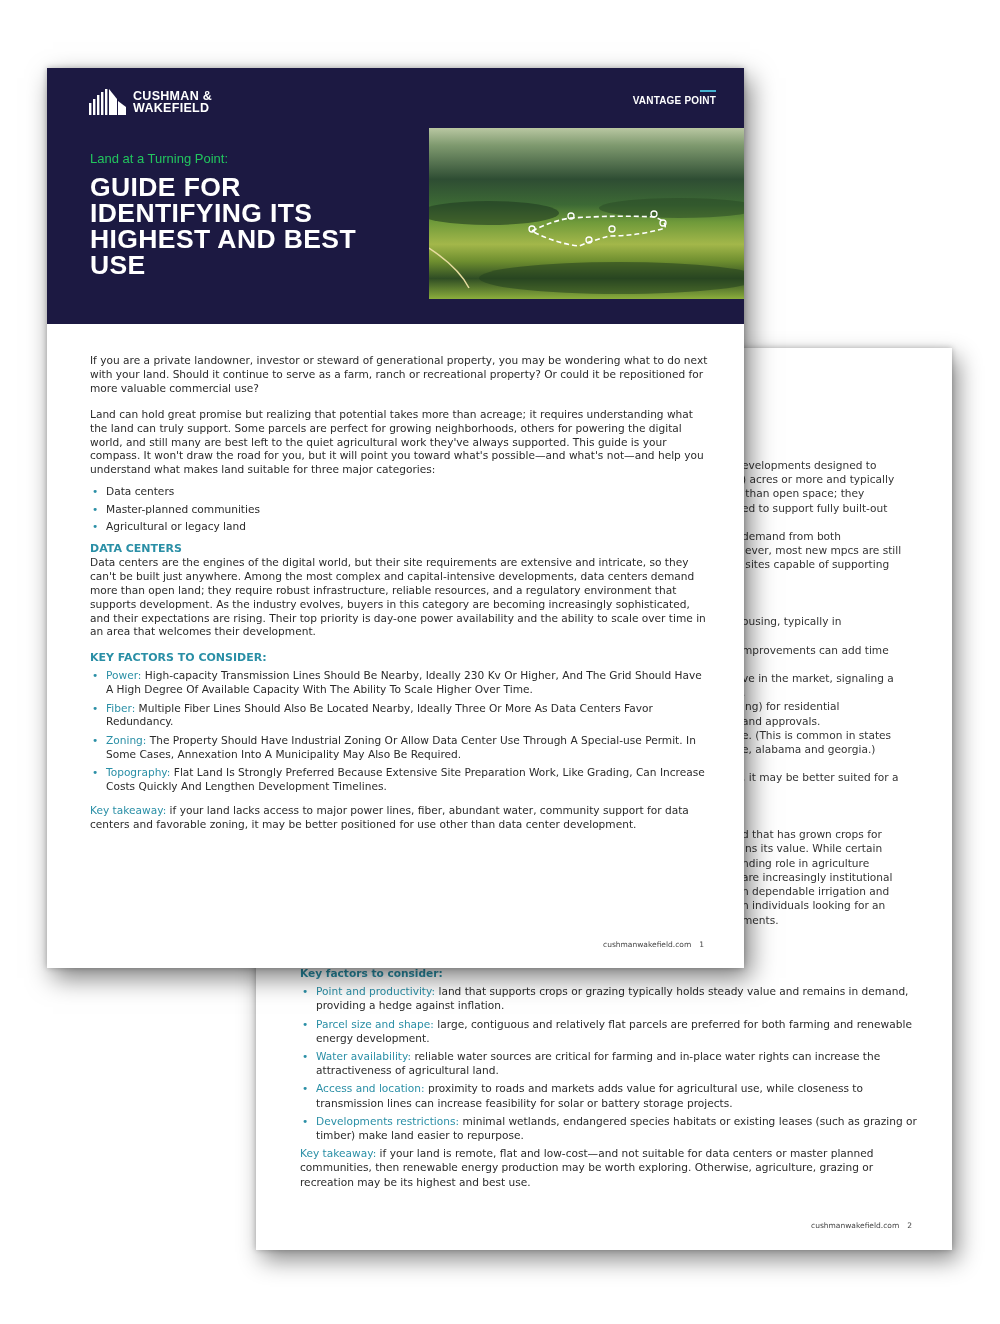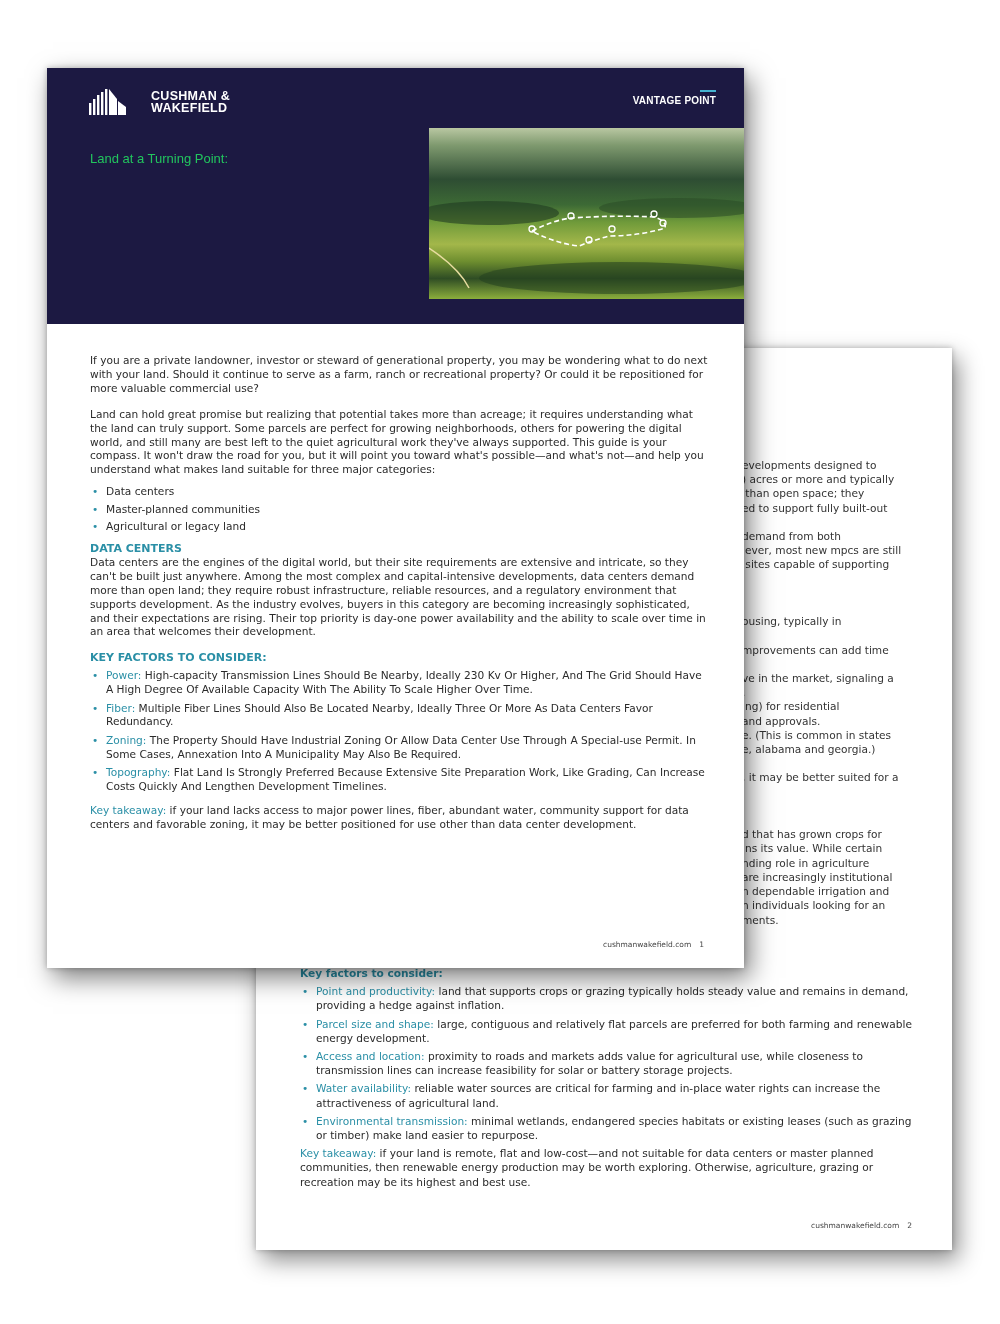--- a/index.html
+++ b/index.html
@@ -34,21 +34,21 @@
   }
   .page2 .footer .pg { margin-left: 8px; }
 
   
   .page1 {
     position: absolute; left: 47px; top: 68px; width: 697px; height: 900px;
     background: #fff;
     box-shadow: 6px 10px 24px rgba(0,0,0,0.5), 0 0 6px rgba(0,0,0,0.25);
   }
   .hero { position: absolute; left: 0; top: 0; width: 697px; height: 256px; background: #1c1942; }
-  .logo { position: absolute; left: 42px; top: 21px; display: flex; align-items: center; gap: 18px; }
+  .logo { position: absolute; left: 42px; top: 21px; display: flex; align-items: center; }
   .logo-mark { width: 38px; height: 26px; margin-right: 6px; }
   .logo-text { color: #fff; font-weight: bold; font-size: 12.5px; line-height: 12px; letter-spacing: 0.3px; }
   .vantage { position: absolute; right: 28px; top: 27px; color: #fff; font-weight: bold; font-size: 10px; letter-spacing: 0.2px; }
   .vantage-rule { position: absolute; right: 28px; top: 22px; width: 16px; height: 2px; background: #45b3d0; }
   .kicker { position: absolute; left: 43px; top: 83px; color: #22c55e; font-size: 13px; }
   .title { position: absolute; left: 43px; top: 106px; width: 320px; color: #fff; font-weight: bold; font-size: 26.5px; line-height: 26px; letter-spacing: 0.4px; }
   .photo {
     position: absolute; left: 382px; top: 60px; width: 315px; height: 171px; overflow: hidden;
     background: linear-gradient(180deg, #b9c7a2 0%, #7f9a6f 10%, #2e4d33 30%, #3d6a35 45%, #6f9a3a 55%, #a3b74a 68%, #6e8e2f 78%, #2f4d24 88%, #8cae3c 100%);
   }
@@ -104,23 +104,23 @@
 are increasingly institutional
 h dependable irrigation and
 h individuals looking for an
 ments.</div>
 
   <div class="body-lower">
     <div class="kf-head">Key factors to consider:</div>
     <ul>
       <li><span class="lbl">Point and productivity:</span><span> land that supports crops or grazing typically holds steady value and remains in demand, providing a hedge against inflation.</span></li>
       <li><span class="lbl">Parcel size and shape:</span><span> large, contiguous and relatively flat parcels are preferred for both farming and renewable energy development.</span></li>
+      <li><span class="lbl">Water availability:</span><span> reliable water sources are critical for farming and in-place water rights can increase the attractiveness of agricultural land.</span></li>
       <li><span class="lbl">Access and location:</span><span> proximity to roads and markets adds value for agricultural use, while closeness to transmission lines can increase feasibility for solar or battery storage projects.</span></li>
-      <li><span class="lbl">Water availability:</span><span> reliable water sources are critical for farming and in-place water rights can increase the attractiveness of agricultural land.</span></li>
-      <li><span class="lbl">Environmental transmission:</span><span> minimal wetlands, endangered species habitats or existing leases (such as grazing or timber) make land easier to repurpose.</span></li>
+      <li><span class="lbl">Developments restrictions:</span><span> minimal wetlands, endangered species habitats or existing leases (such as grazing or timber) make land easier to repurpose.</span></li>
     </ul>
     <p class="takeaway"><span class="lbl">Key takeaway:</span><span> if your land is remote, flat and low-cost—and not suitable for data centers or master planned communities, then renewable energy production may be worth exploring. Otherwise, agriculture, grazing or recreation may be its highest and best use.</span></p>
   </div>
 
   <div class="footer">
     <span>cushmanwakefield.com</span><span class="pg">2</span>
   </div>
 </div>
 
 <div class="page1">
@@ -136,20 +136,21 @@
         <path d="M29 12 L37 18 L37 26 L29 26 Z" fill="#fff"></path>
       </svg>
       <div class="logo-text">
         <div>CUSHMAN &amp;</div>
         <div>WAKEFIELD</div>
       </div>
     </div>
     <div class="vantage-rule"></div>
     <div class="vantage">VANTAGE POINT</div>
     <div class="kicker">Land at a Turning Point:</div>
+    <div class="title">GUIDE FOR IDENTIFYING ITS HIGHEST AND BEST USE</div>
 
     <div class="photo">
       <svg width="315" height="171" viewBox="0 0 315 171">
         <ellipse cx="60" cy="85" rx="70" ry="12" fill="#1f3b22" opacity="0.6"></ellipse>
         <ellipse cx="250" cy="80" rx="80" ry="10" fill="#2a4a26" opacity="0.55"></ellipse>
         <ellipse cx="190" cy="150" rx="140" ry="16" fill="#22401f" opacity="0.55"></ellipse>
         <path d="M0 120 Q30 140 40 160" stroke="#e7dca0" stroke-width="1.5" fill="none"></path>
         <path d="M103 103 Q125 92 142 90 Q190 87 225 89 Q238 93 236 100 Q210 108 180 108 Q165 112 150 118 Q125 115 103 103 Z" stroke="#ffffff" stroke-width="1.6" stroke-dasharray="5 3" fill="none"></path>
         <g fill="none" stroke="#fff" stroke-width="1.3">
           <circle cx="103" cy="101" r="3"></circle>

